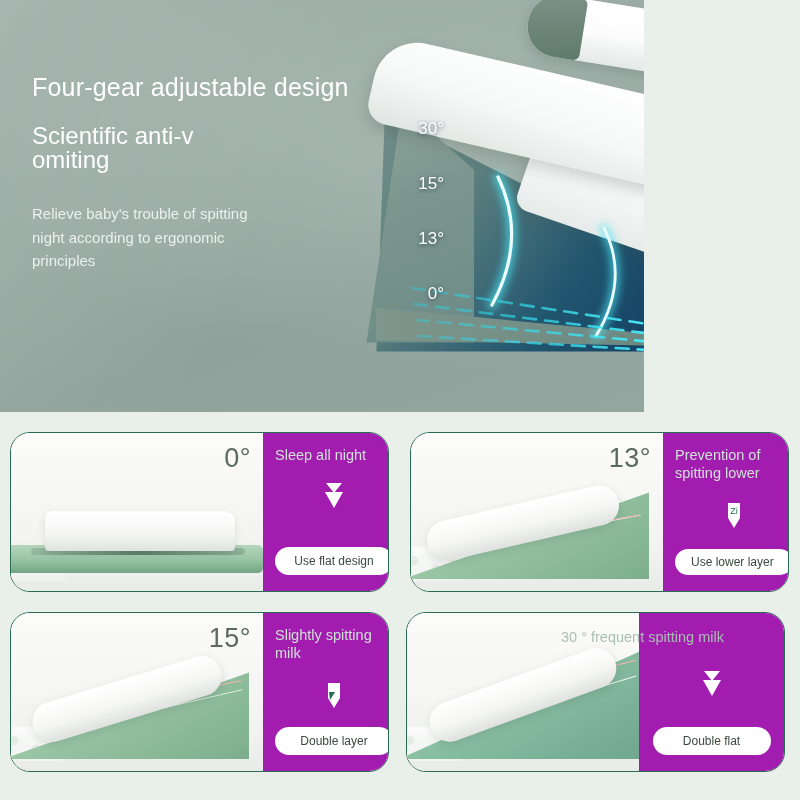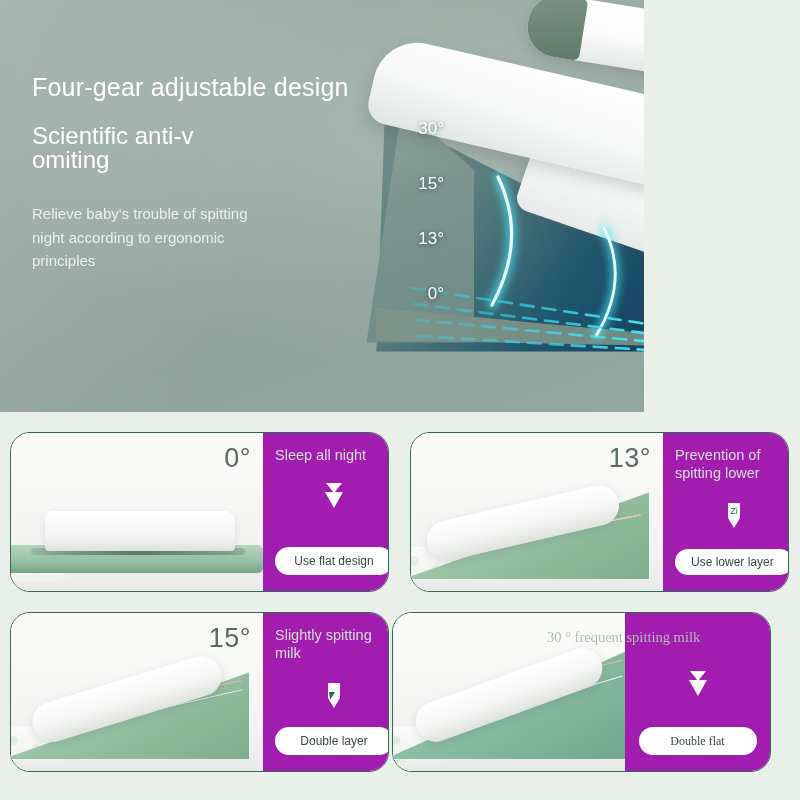--- a/index.html
+++ b/index.html
@@ -98,21 +98,21 @@
   }
   .card{
     position:absolute;width:379px;height:160px;
     border:1.6px solid #2a6b53;border-radius:20px;
     overflow:hidden;display:flex;background:#fff;
     box-sizing:border-box;
   }
   .card.c1{left:10px;top:20px;}
   .card.c2{left:410px;top:20px;}
   .card.c3{left:10px;top:200px;}
-  .card.c4{left:392px;top:200px;font-family:Liberation Serif, serif;}
+  .card.c4{left:406px;top:200px;}
 
   .photo{
     position:relative;flex:0 0 252px;height:100%;overflow:hidden;
     background:linear-gradient(180deg,#fbfbfa 0%,#f4f5f3 62%,#eceeea 100%);
   }
   .card.c4 .photo{flex-basis:232px;}
   .ph-angle{
     position:absolute;right:12px;top:10px;
     font-size:27px;color:#5a6a62;font-weight:400;letter-spacing:.5px;
     z-index:4;

